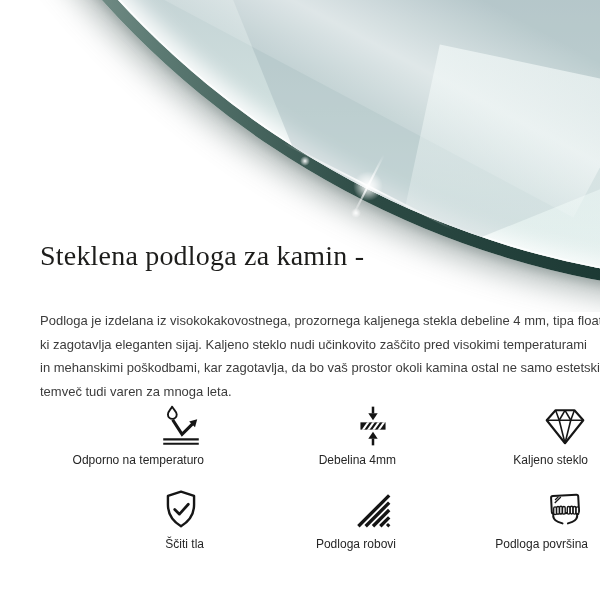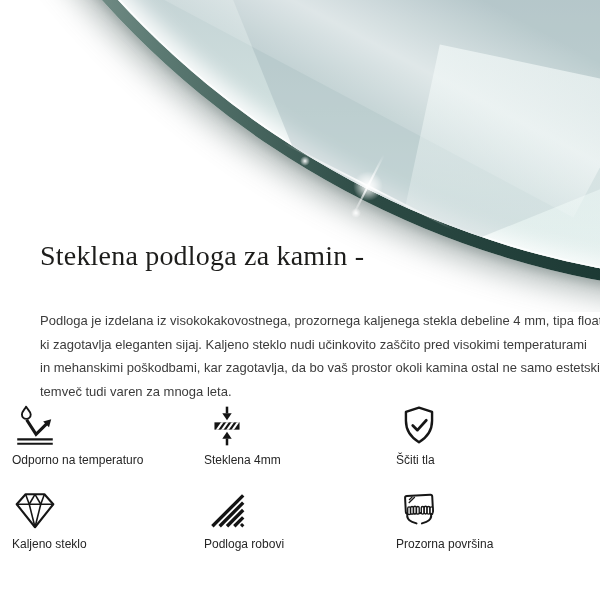--- a/index.html
+++ b/index.html
@@ -36,21 +36,21 @@
 
   
   .heading{position:absolute;left:40px;top:238px;margin:0;font-family:"Liberation Serif",serif;
      font-weight:400;font-size:28px;line-height:36px;color:#1d1d1b;letter-spacing:.2px;}
   .para{position:absolute;left:40px;top:309px;margin:0;font-size:13px;line-height:23.5px;color:#3c3c3c;}
   .para .pline{display:block;white-space:nowrap;}
 
   
   .features{position:absolute;left:12px;top:402px;width:576px;display:grid;
      grid-template-columns:repeat(3,1fr);grid-template-rows:84px 84px;}
-  .feature{display:flex;flex-direction:column;align-items:flex-start;}
+  .feature{display:flex;flex-direction:column;align-items:flex-end;}
   .feature .icon{height:48px;display:flex;align-items:center;justify-content:center;}
   .feature .label{font-size:12px;color:#262626;margin-top:3px;white-space:nowrap;}
   svg{display:block;}
 </style>
 </head>
 <body>
 
 <div class="canvas">
 
   <div class="hero">
@@ -107,45 +107,45 @@
             <line x1="16.5" y1="27" x2="23.5" y2="17"></line>
             <line x1="21.5" y1="27" x2="28.5" y2="17"></line>
             <line x1="26.5" y1="27" x2="33.5" y2="17"></line>
           </g>
           <line x1="22" y1="3.5" x2="22" y2="10" stroke="#141414" stroke-width="2.4"></line>
           <polygon points="22,16.5 17.5,9.8 26.5,9.8" fill="#141414"></polygon>
           <line x1="22" y1="40.5" x2="22" y2="34" stroke="#141414" stroke-width="2.4"></line>
           <polygon points="22,27.5 17.5,34.2 26.5,34.2" fill="#141414"></polygon>
         </svg>
       </div>
-      <div class="label">Steklena 4mm</div>
-    </div>
-
-    <div class="feature">
-      <div class="icon">
-        <svg width="46" height="46" viewBox="0 0 44 44" fill="none">
-          <path d="M22 4.5 L34.5 8.5 V17 C34.5 26.5 29.5 33 22 37.5 C14.5 33 9.5 26.5 9.5 17 V8.5 Z" stroke="#161616" stroke-width="2.3" stroke-linejoin="round"></path>
-          <polyline points="16,21.5 20.5,26 29,16.5" stroke="#161616" stroke-width="2.6" stroke-linecap="round" stroke-linejoin="round"></polyline>
-        </svg>
-      </div>
-      <div class="label">Ščiti tla</div>
+      <div class="label">Debelina 4mm</div>
     </div>
 
     <div class="feature">
       <div class="icon">
         <svg width="46" height="46" viewBox="0 0 44 44" fill="none" stroke="#161616" stroke-linejoin="round">
           <path d="M13 7 H31 L39.5 16.5 L22 38.5 L4.5 16.5 Z" stroke-width="2"></path>
           <line x1="4.5" y1="16.5" x2="39.5" y2="16.5" stroke-width="1.5"></line>
           <polyline points="13,7 16.5,16.5 22,38.5" stroke-width="1.5" fill="none"></polyline>
           <polyline points="31,7 27.5,16.5 22,38.5" stroke-width="1.5" fill="none"></polyline>
           <line x1="22" y1="7" x2="16.5" y2="16.5" stroke-width="1.5"></line>
           <line x1="22" y1="7" x2="27.5" y2="16.5" stroke-width="1.5"></line>
         </svg>
       </div>
       <div class="label">Kaljeno steklo</div>
+    </div>
+
+    <div class="feature">
+      <div class="icon">
+        <svg width="46" height="46" viewBox="0 0 44 44" fill="none">
+          <path d="M22 4.5 L34.5 8.5 V17 C34.5 26.5 29.5 33 22 37.5 C14.5 33 9.5 26.5 9.5 17 V8.5 Z" stroke="#161616" stroke-width="2.3" stroke-linejoin="round"></path>
+          <polyline points="16,21.5 20.5,26 29,16.5" stroke="#161616" stroke-width="2.6" stroke-linecap="round" stroke-linejoin="round"></polyline>
+        </svg>
+      </div>
+      <div class="label">Ščiti tla</div>
     </div>
 
     <div class="feature">
       <div class="icon">
         <svg width="46" height="46" viewBox="0 0 44 44" fill="none" stroke="#141414" stroke-width="3.2">
           <line x1="8" y1="37.5" x2="37.5" y2="8"></line>
           <line x1="15" y1="37.5" x2="37.5" y2="15"></line>
           <line x1="22" y1="37.5" x2="37.5" y2="22"></line>
           <line x1="29" y1="37.5" x2="37.5" y2="29"></line>
           <line x1="35.5" y1="37.5" x2="37.5" y2="35.5"></line>
@@ -167,17 +167,17 @@
             <rect x="19.6" y="18.6" width="2.6" height="7.4" rx="1.3" fill="#ffffff" stroke-width="1.3"></rect>
             <path d="M10.8 25.5 c-0.6 4 1.4 6.6 4.6 7.8 l4.2 1.5" stroke-width="1.9" stroke-linecap="round"></path>
             <rect x="24.2" y="18.6" width="2.6" height="7.4" rx="1.3" fill="#ffffff" stroke-width="1.3"></rect>
             <rect x="27.0" y="18.4" width="2.6" height="7.4" rx="1.3" fill="#ffffff" stroke-width="1.3"></rect>
             <rect x="29.8" y="18.6" width="2.6" height="7.4" rx="1.3" fill="#ffffff" stroke-width="1.3"></rect>
             <rect x="32.6" y="19" width="2.6" height="7.4" rx="1.3" fill="#ffffff" stroke-width="1.3"></rect>
             <path d="M33.6 25.5 c0.6 4 -1.4 6.6 -4.6 7.8 l-4.2 1.5" stroke-width="1.9" stroke-linecap="round"></path>
           </g>
         </svg>
       </div>
-      <div class="label">Prozorna površina</div>
+      <div class="label">Podloga površina</div>
     </div>
 
   </div>
 </div>
 
 </body></html>

